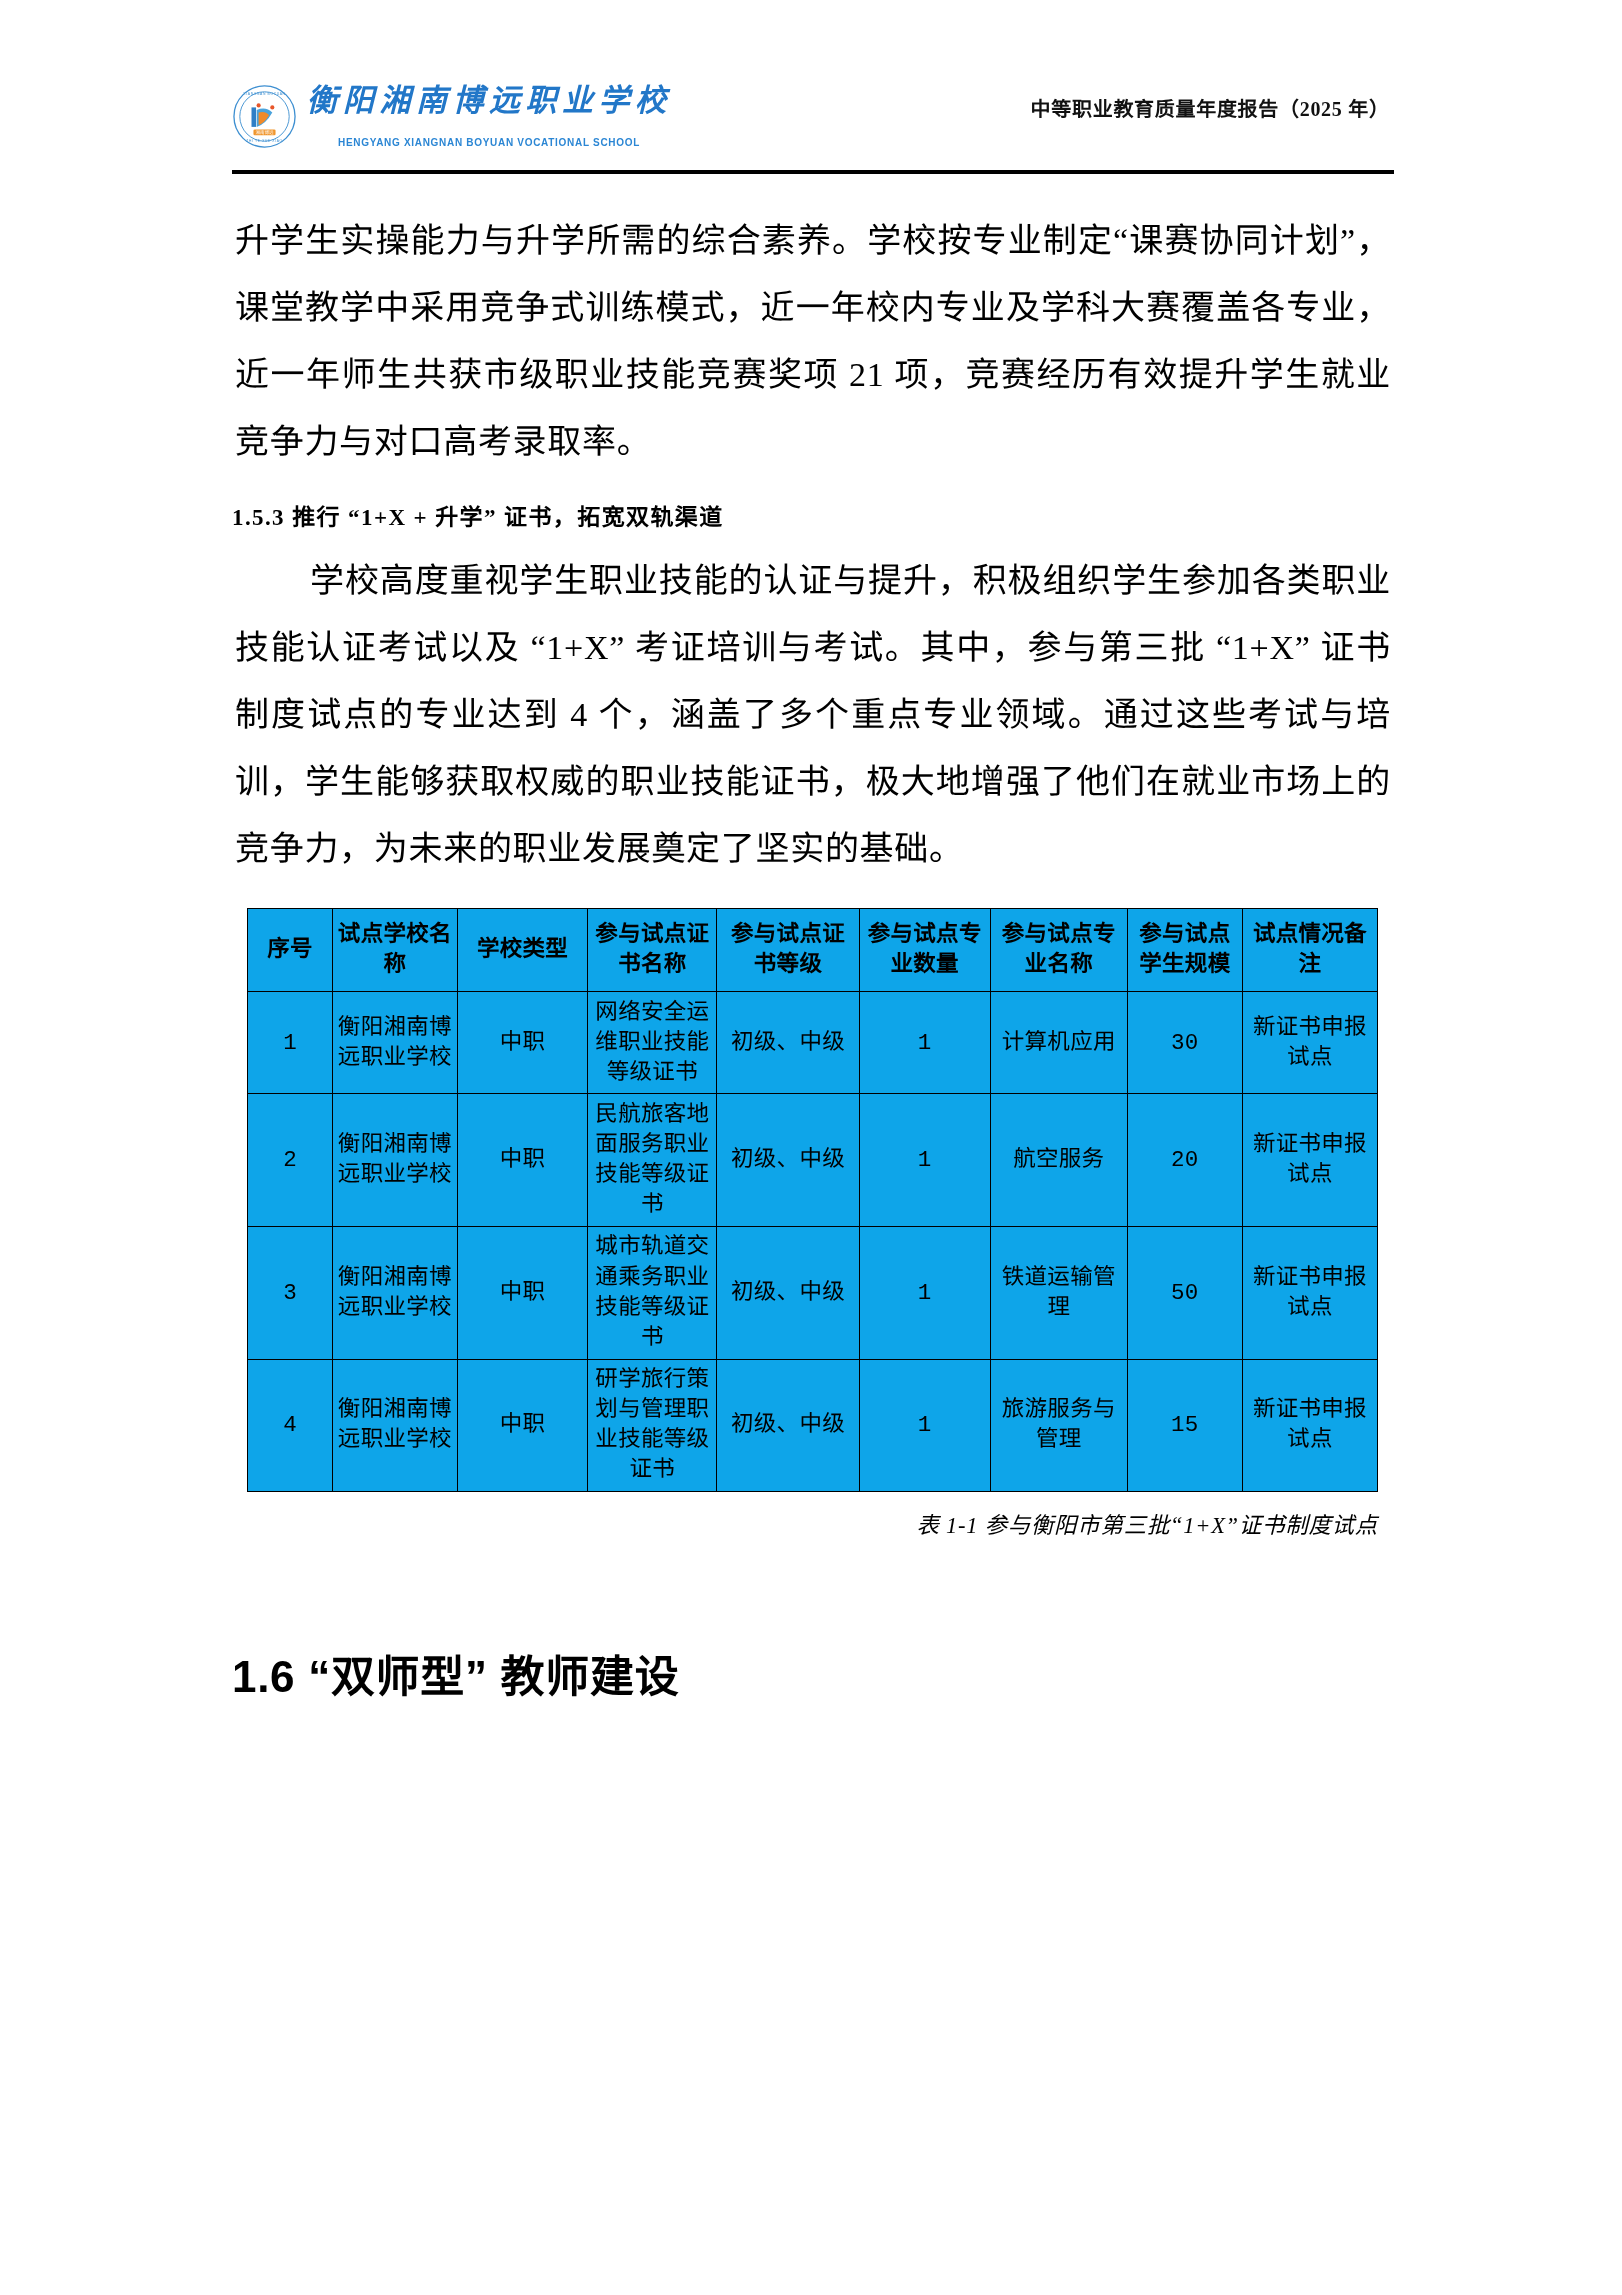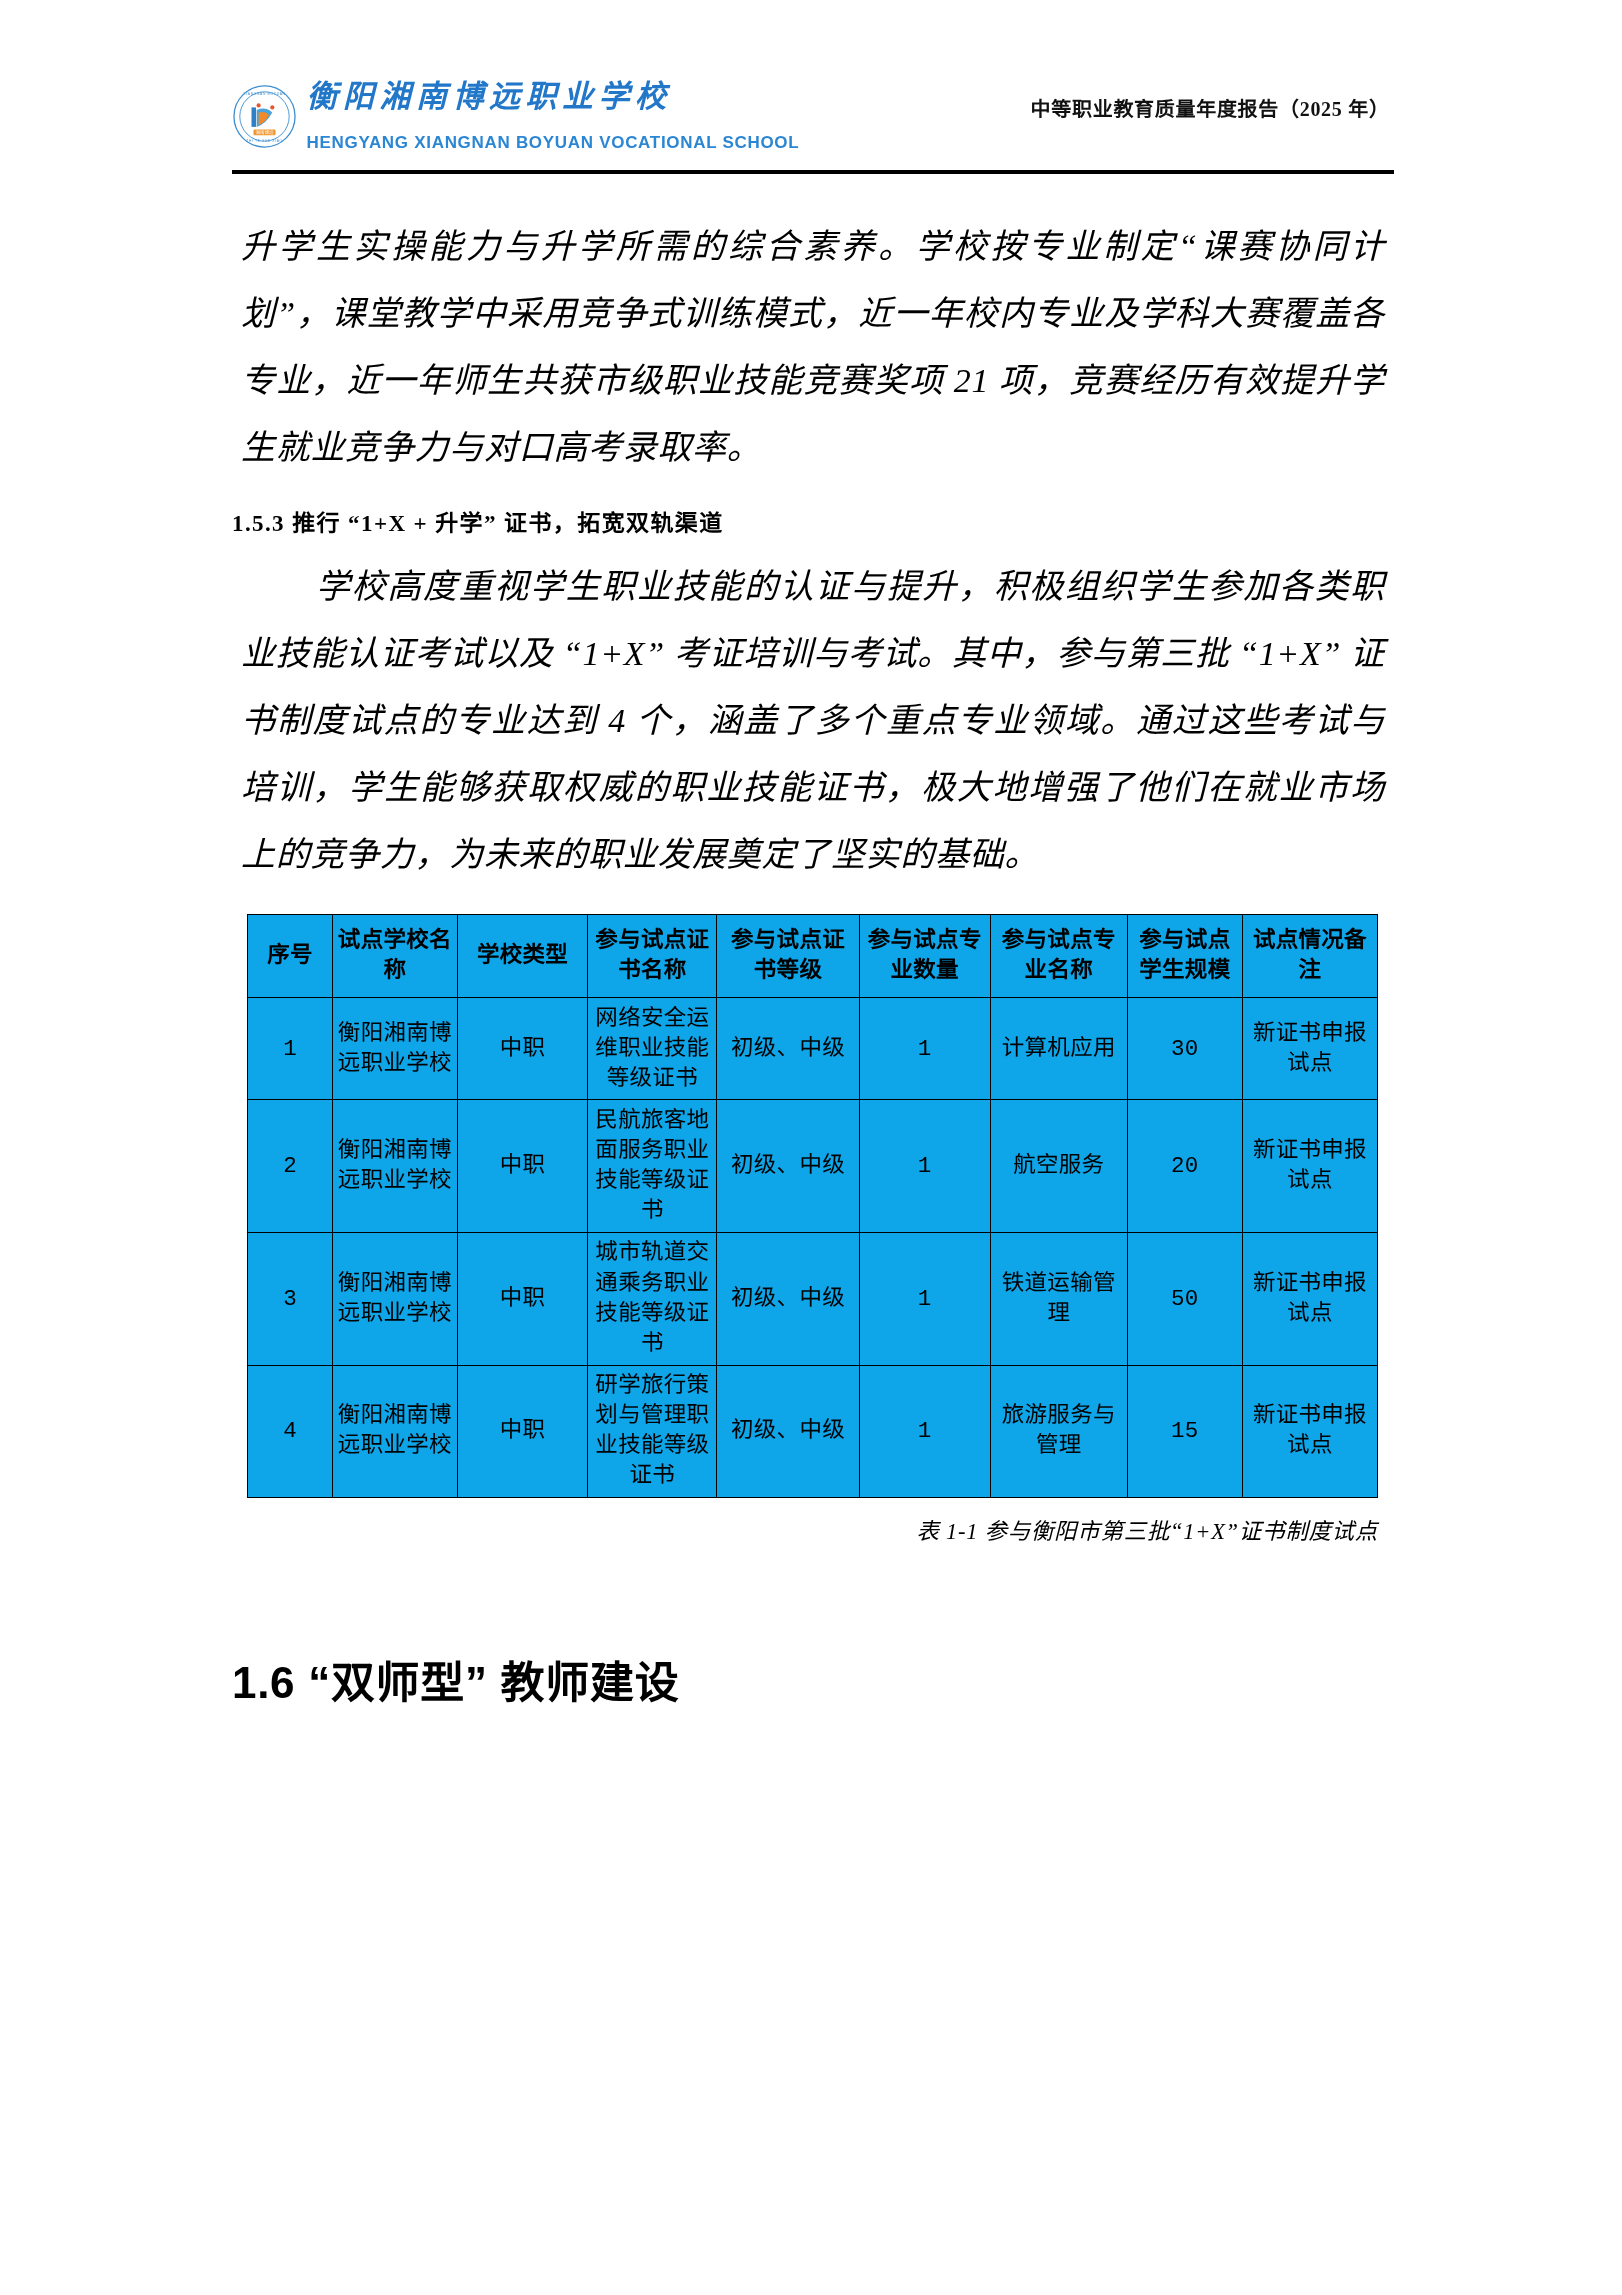--- a/index.html
+++ b/index.html
@@ -53,26 +53,27 @@
     font-family: "Liberation Serif", "DejaVu Serif", serif;
     font-size: 31px;
     font-weight: 700;
     font-style: italic;
     letter-spacing: 5.5px;
     color: #2277c8;
     white-space: nowrap;
   }
   .logo-en {
     font-family: "Liberation Sans", "DejaVu Sans", sans-serif;
-    font-size: 17px;
+    font-size: 10px;
     font-weight: 700;
     letter-spacing: 0.7px;
     color: #2b86d4;
     white-space: nowrap;
     margin-top: 22px;
+    text-align: center;
   }
   .header-title {
     font-family: "Liberation Serif", "DejaVu Serif", serif;
     font-size: 20px;
     font-weight: 700;
     color: #111111;
     white-space: nowrap;
     letter-spacing: 0.7px;
     padding-right: 1.4px;
     align-self: flex-start;
@@ -90,26 +91,25 @@
   
   .content {
     position: absolute;
     left: 232px;
     top: 204px;
     width: 1162px;
   }
   .para {
     font-family: "Liberation Serif", "DejaVu Serif", serif;
     font-size: 34px;
-    font-style: italic;
     line-height: 67px;
     text-align: justify;
     text-justify: inter-character;
     letter-spacing: 0.7px;
-    margin: 9px;
+    margin: 3px;
     color: #000000;
   }
   .para.indent { text-indent: 75px; }
 
   .heading-3 {
     font-family: "Liberation Serif", "DejaVu Serif", serif;
     font-size: 23px;
     font-weight: 700;
     letter-spacing: 1.4px;
     margin: 23px 0 15px 0;

